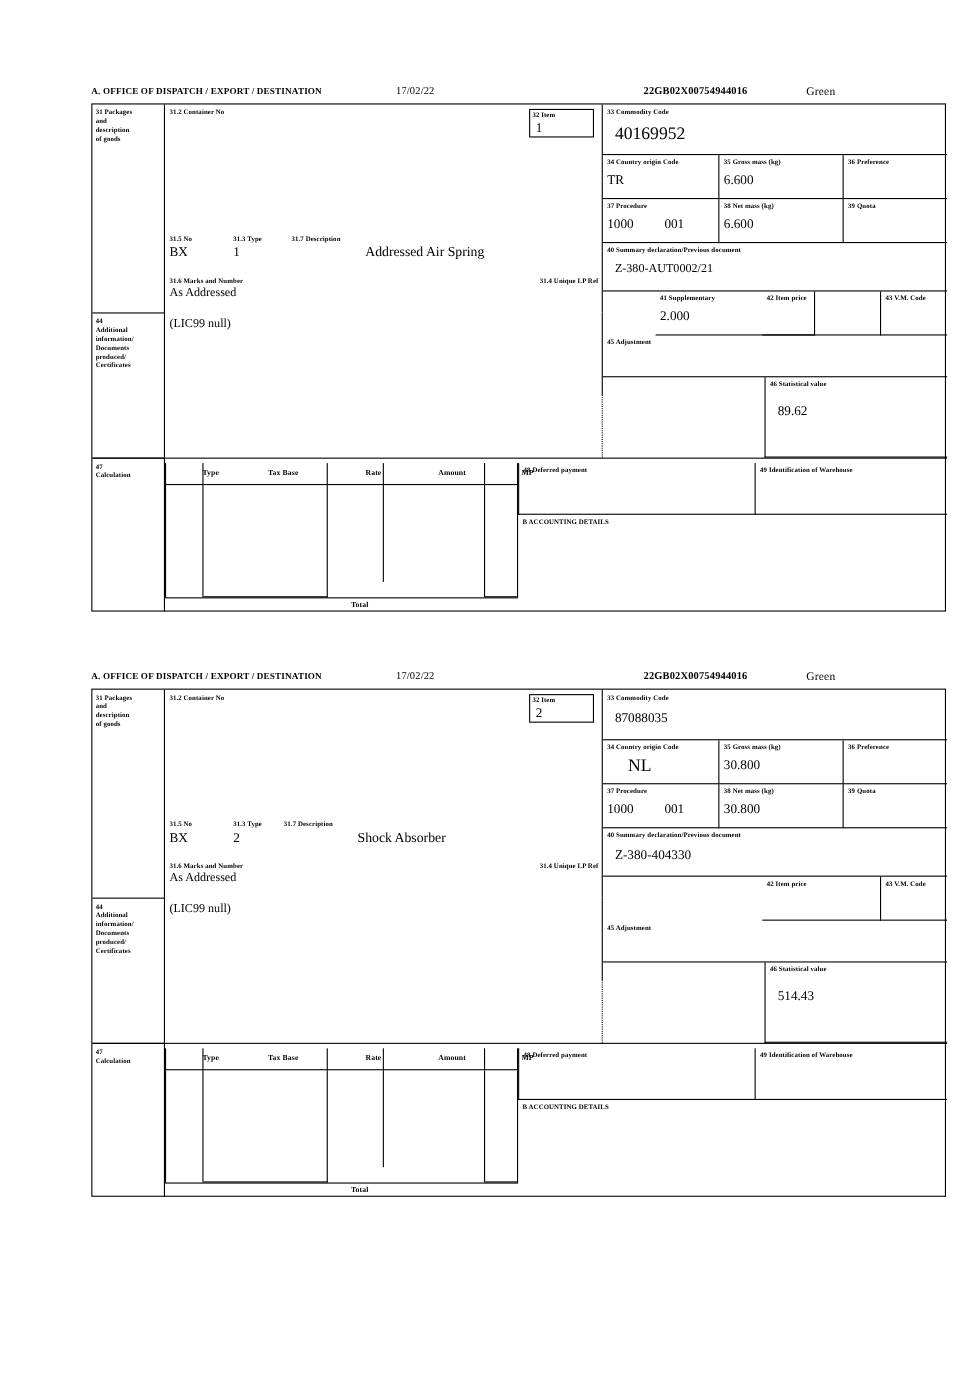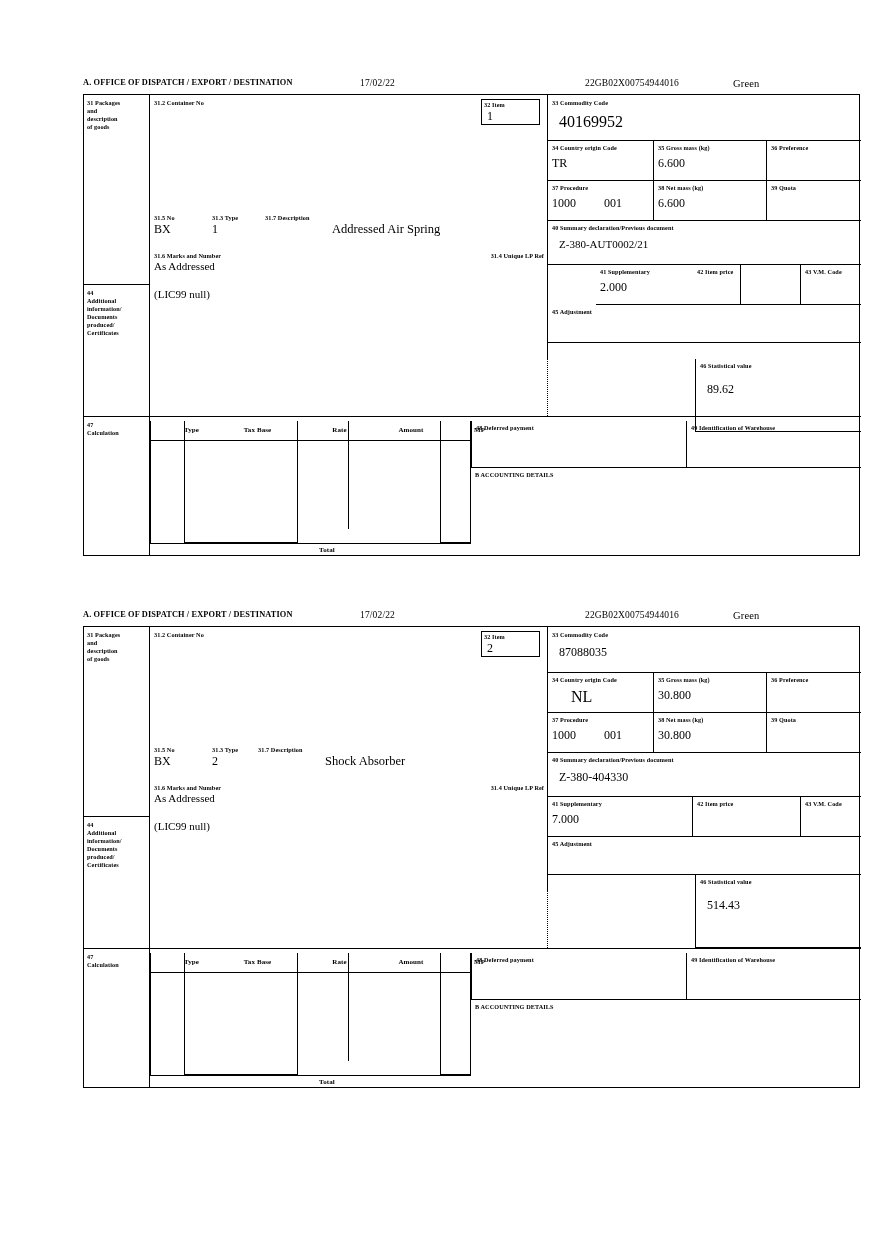--- a/index.html
+++ b/index.html
@@ -41,21 +41,21 @@
     white-space: nowrap;
   }
   .hdr .date {
     position: absolute; left: 277px; top: 0;
     font-size: 9.5px;
     font-weight: normal;
   }
   .hdr .mrn {
     position: absolute; left: 502px; top: 0;
     font-size: 9.5px;
-    font-weight: normal;
+    font-weight: bold;
   }
   .hdr .lane {
     position: absolute; left: 650px; top: 0;
     font-size: 10.5px;
     font-weight: normal;
   }
 
   .box {
     position: relative;
     border: 1px solid #000;
@@ -220,21 +220,21 @@
       <div class="c bb" style="left:717px;top:170px;width:60px;height:40px;padding:3px 0 0 4px;">
         <div class="lbl">43 V.M. Code</div>
         <div class="val" style="font-size:12px;margin-top:4px;"></div>
       </div>
 
       <div class="c bb" style="left:464px;top:210px;width:313px;height:38px;padding:3px 0 0 4px;">
         <div class="lbl">45 Adjustment</div>
         <div class="val val-sm"></div>
       </div>
 
-      <div class="c bb bl" style="left:611px;top:264px;width:166px;height:73px;padding:3px 0 16px 4px;">
+      <div class="c bb bl" style="left:611px;top:248px;width:166px;height:73px;padding:3px 0 16px 4px;">
         <div class="lbl">46 Statistical value</div>
         <div class="val" style="font-size:12px;margin:12px 0 0 7px;">89.62</div>
       </div>
 
       <div class="c" style="left:0;top:321px;width:777px;height:1px;background:#000;"></div>
 
       <div class="c bl br bb" style="left:66px;top:326px;width:35px;height:20px;">
         <div class="lbl ctr" style="padding-top:5px;font-size:7px;">Type</div>
       </div>
       <div class="c br bb" style="left:101px;top:326px;width:113px;height:20px;">
@@ -382,24 +382,20 @@
       <div class="c bb" style="left:683px;top:86px;width:94px;height:40px;padding:3px 0 0 4px;">
         <div class="lbl">39 Quota</div>
         <div class="val" style="font-size:12px;margin-top:4px;"></div>
       </div>
 
       <div class="c bb" style="left:464px;top:126px;width:313px;height:44px;padding:3px 0 0 4px;">
         <div class="lbl">40 Summary declaration/Previous document</div>
         <div class="val" style="font-size:12px;margin:6px 0 0 7px;">Z-380-404330</div>
       </div>
 
-      <div class="c bb br" style="left:464px;top:170px;width:145px;height:40px;padding:3px 0 0 4px;">
-        <div class="lbl">41 Supplementary</div>
-        <div class="val" style="font-size:12px;margin-top:4px;">7.000</div>
-      </div>
       <div class="c bb br" style="left:609px;top:170px;width:108px;height:40px;padding:3px 0 0 4px;">
         <div class="lbl">42 Item price</div>
         <div class="val" style="font-size:12px;margin-top:4px;"></div>
       </div>
       <div class="c bb" style="left:717px;top:170px;width:60px;height:40px;padding:3px 0 0 4px;">
         <div class="lbl">43 V.M. Code</div>
         <div class="val" style="font-size:12px;margin-top:4px;"></div>
       </div>
 
       <div class="c bb" style="left:464px;top:210px;width:313px;height:38px;padding:3px 0 0 4px;">

